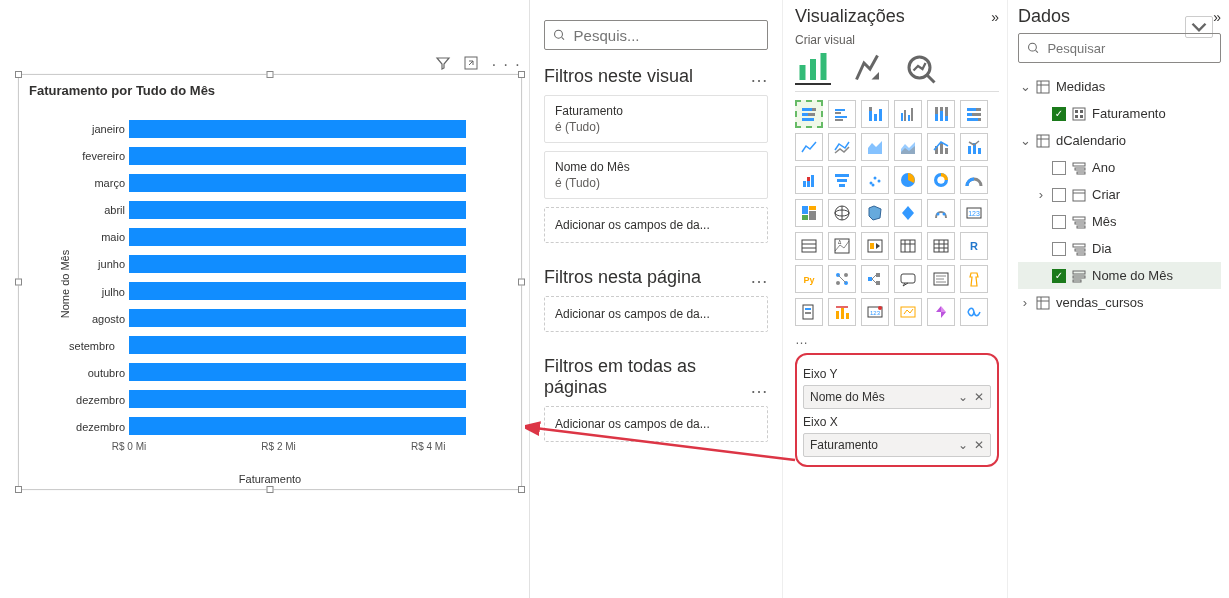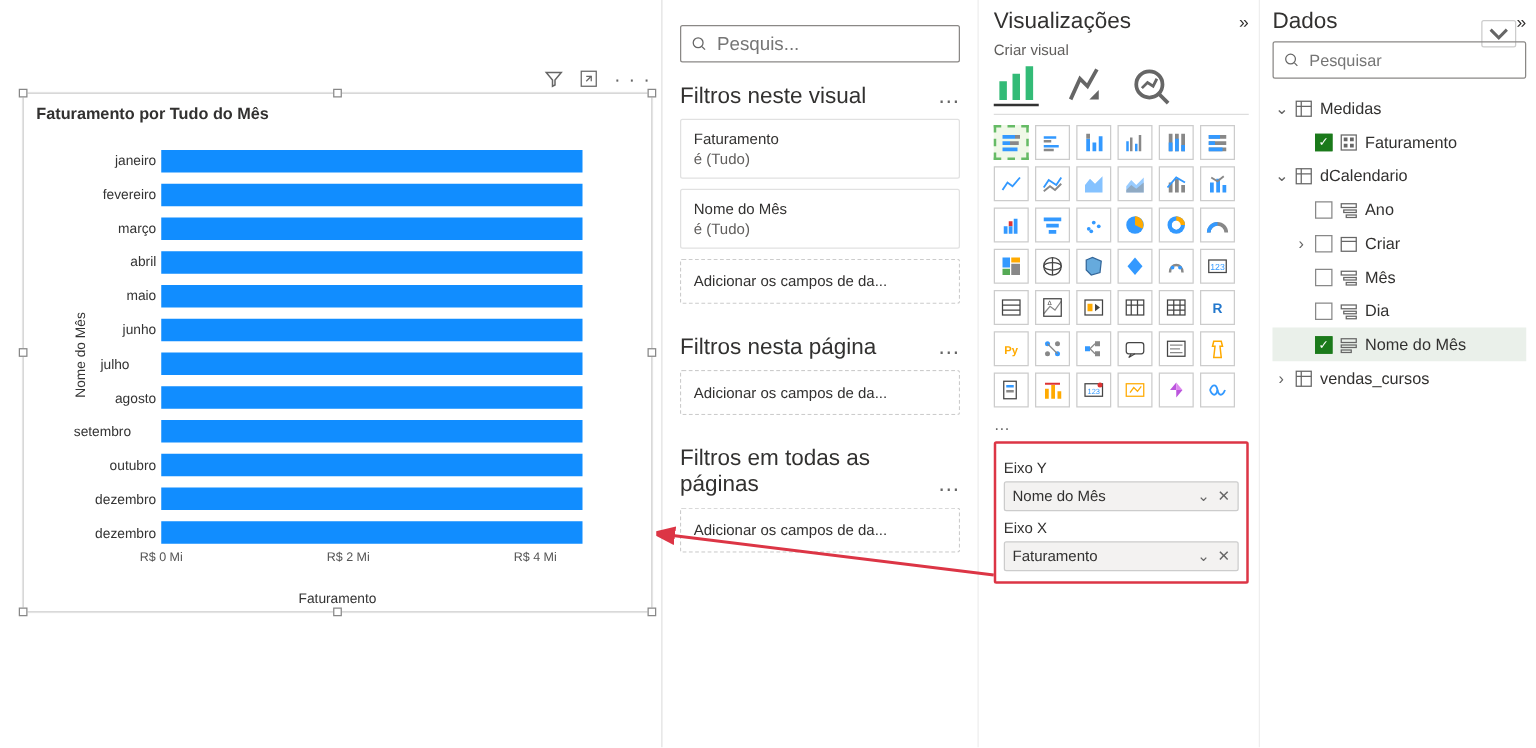--- a/index.html
+++ b/index.html
@@ -53,21 +53,21 @@
 .sub-title { font-size: 12px; color: #605e5c; margin-bottom: 6px; }
 .viz-tabs { display: flex; gap: 18px; border-bottom: 1px solid #ddd; padding-bottom: 6px; margin-bottom: 8px; }
 .viz-tabs .tab { width: 36px; height: 32px; display: flex; align-items: center; justify-content: center; cursor: pointer; }
 .viz-tabs .tab.active { border-bottom: 2px solid #333; }
 .viz-gallery { display: grid; grid-template-columns: repeat(6, 28px); grid-auto-rows: 28px; gap: 5px; margin-bottom: 6px; }
 .viz-icon { width: 28px; height: 28px; border: 1px solid #ccc; display: flex; align-items: center; justify-content: center; font-size: 12px; color: #444; cursor: pointer; background: #fff; }
 .viz-icon.selected { background: #f0f8e8; border: 2px dashed #6b6; }
 .viz-icon svg { width: 18px; height: 18px; }
 .viz-more { color: #666; margin-bottom: 6px; }
 
-.field-wells { border: 2px solid #dc3545; padding: 6px 6px 8px 6px; border-radius: 2px; }
+.field-wells { border: 2px solid #dc3545; padding: 6px 6px 8px 6px; border-radius: 12px; }
 .well-label { font-size: 12px; color: #323130; margin: 6px 0 4px 0; }
 .well-slot { display: flex; align-items: center; justify-content: space-between; background: #f3f2f1; border: 1px solid #ccc; border-radius: 2px; padding: 4px 6px; font-size: 12px; }
 .well-slot .actions { display: flex; gap: 6px; color: #666; }
 
 
 .data-search { display: flex; align-items: center; border: 1px solid #8a8886; border-radius: 2px; height: 30px; padding: 0 8px; gap: 8px; margin-bottom: 10px; }
 .data-search input { border: none; outline: none; width: 100%; font-size: 13px; }
 .tree { font-size: 13px; }
 .tree-item { display: flex; align-items: center; gap: 6px; height: 27px; padding-left: 2px; cursor: pointer; }
 .tree-item.level1 { padding-left: 18px; }
@@ -165,23 +165,23 @@
           <span style="left: 0%;">R$ 0 Mi</span>
           <span style="left: 40%;">R$ 2 Mi</span>
           <span style="left: 80%;">R$ 4 Mi</span>
         </div>
     <div class="bar-label" style="position: absolute; left: 30px; width: 66px; text-align: right; top: 15.5833px;">janeiro</div>
         <div class="bar-label" style="position: absolute; left: 30px; width: 66px; text-align: right; top: 42.75px;">fevereiro</div>
         <div class="bar-label" style="position: absolute; left: 30px; width: 66px; text-align: right; top: 69.9167px;">março</div>
         <div class="bar-label" style="position: absolute; left: 30px; width: 66px; text-align: right; top: 97.0833px;">abril</div>
         <div class="bar-label" style="position: absolute; left: 30px; width: 66px; text-align: right; top: 124.25px;">maio</div>
         <div class="bar-label" style="position: absolute; left: 30px; width: 66px; text-align: right; top: 151.417px;">junho</div>
-        <div class="bar-label" style="position: absolute; left: 30px; width: 66px; text-align: center; top: 178.583px;">julho</div>
+        <div class="bar-label" style="position: absolute; left: 30px; width: 66px; text-align: right; top: 178.583px;">julho</div>
         <div class="bar-label" style="position: absolute; left: 30px; width: 66px; text-align: right; top: 205.75px;">agosto</div>
-        <div class="bar-label" style="position: absolute; left: 30px; width: 66px; text-align: left; top: 232.917px;">setembro</div>
+        <div class="bar-label" style="position: absolute; left: 30px; width: 66px; text-align: center; top: 232.917px;">setembro</div>
         <div class="bar-label" style="position: absolute; left: 30px; width: 66px; text-align: right; top: 260.083px;">outubro</div>
         <div class="bar-label" style="position: absolute; left: 30px; width: 66px; text-align: right; top: 287.25px;">dezembro</div>
         <div class="bar-label" style="position: absolute; left: 30px; width: 66px; text-align: right; top: 314.417px;">dezembro</div>
       </div>
     <div class="x-axis-title">Faturamento</div>
   </div>
 </div>
 
 <div class="filters-pane">
   <div class="search-box">

